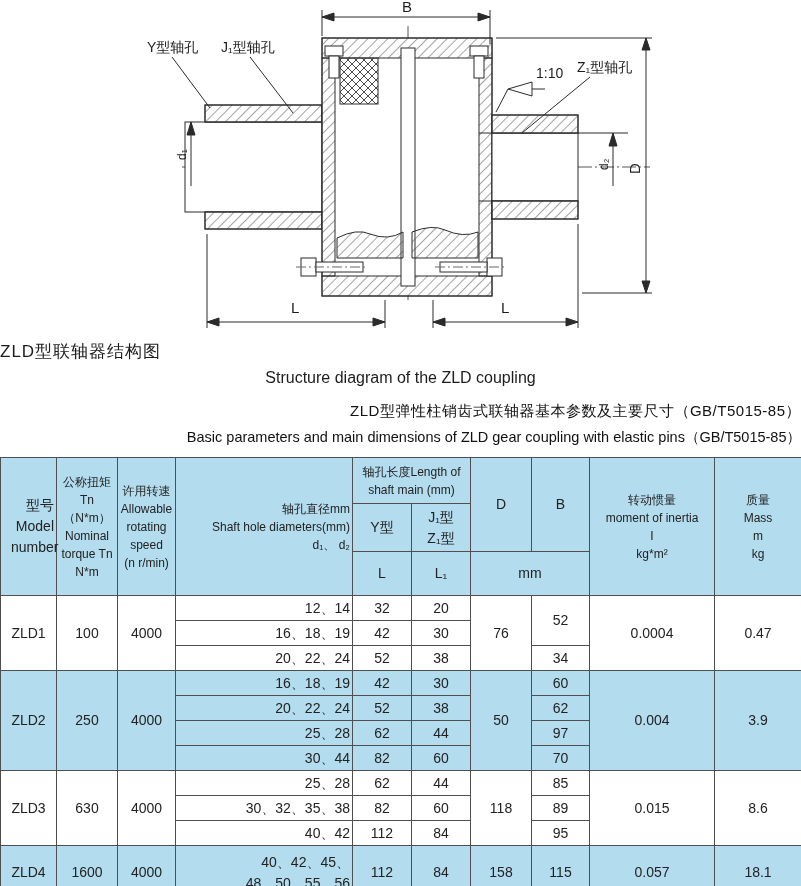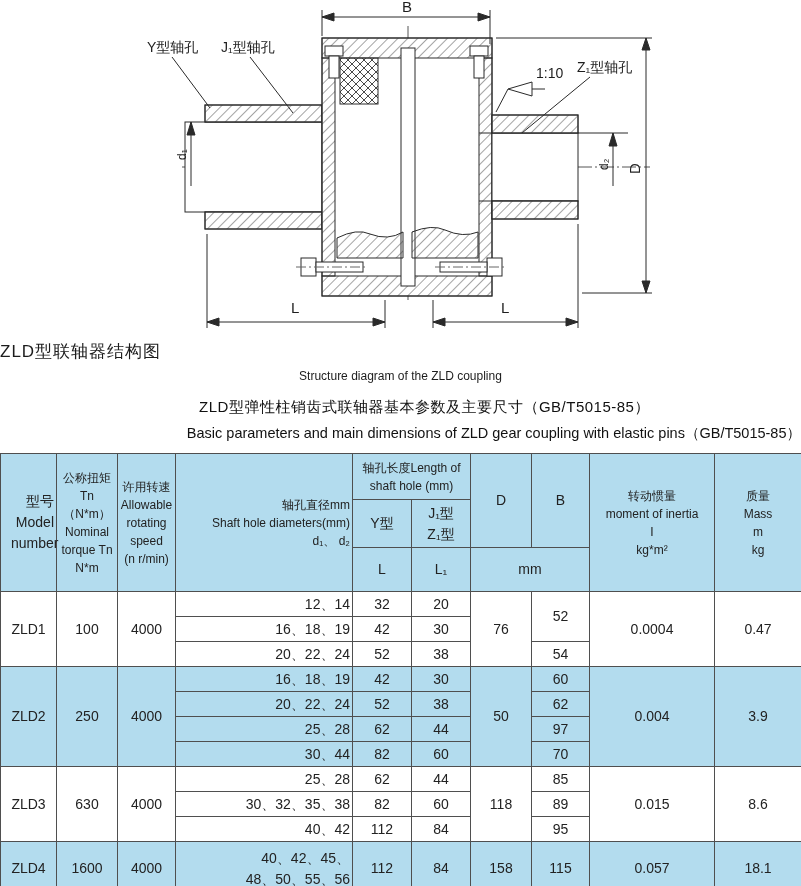--- a/index.html
+++ b/index.html
@@ -1,22 +1,22 @@
 <!DOCTYPE html>
 <html><head>
 <meta charset="utf-8">
 <style>
   * { margin:0; padding:0; box-sizing:border-box; }
   html,body { background:#ffffff; }
   body { width:801px; height:886px; font-family:"Liberation Sans","DejaVu Sans",sans-serif; color:#222; overflow:hidden; }
   .page { width:801px; height:886px; background:#fff; }
 
   .fig-caption-cn { font-size:17px; letter-spacing:1px; margin-top:4px; color:#1c1c1c; }
-  .fig-caption-en { text-align:center; font-size:12px; margin-top:6px; color:#1c1c1c; }
-  .doc-title-cn   { text-align:center; font-size:15px; letter-spacing:0.5px; margin-top:15px; color:#111;padding-left:48px; }
+  .fig-caption-en { text-align:center; font-size:16px; margin-top:6px; color:#1c1c1c; }
+  .doc-title-cn   { text-align:right; font-size:15px; letter-spacing:0.5px; margin-top:15px; color:#111;padding-left:48px; }
   .doc-title-en   { text-align:right; font-size:14.5px; margin-top:7px; color:#111; }
 
   table.params { width:801px; border-collapse:collapse; table-layout:fixed; margin-top:10px; }
   table.params td {
     border:1px solid #4f4f4f;
     text-align:center; vertical-align:middle;
     font-size:14px; line-height:1.45;
     white-space:pre-line; padding:1px 2px;
     color:#222;
   }
@@ -201,21 +201,21 @@
 N*m</td>
           <td rowspan="3" class="hdr blue">许用转速
 Allowable
 rotating
 speed
 (n r/min)</td>
           <td rowspan="3" class="hdr left blue">轴孔直径mm
 Shaft hole diameters(mm)
 d₁、 d₂</td>
           <td colspan="2" class="hdr blue">轴孔长度Length of
-shaft hole (mm)</td>
+shaft main (mm)</td>
           <td rowspan="2" class="big blue">D</td>
           <td rowspan="2" class="big blue">B</td>
           <td rowspan="3" class="hdr blue">转动惯量
 moment of inertia
 I
 kg*m²</td>
           <td rowspan="3" class="hdr blue">质量
 Mass
 m
 kg</td>
@@ -244,21 +244,21 @@
         </tr>
         <tr style="height: 25px;">
           <td class="left white">16、18、19</td>
           <td class=" white">42</td>
           <td class=" white">30</td>
         </tr>
         <tr style="height: 25px;">
           <td class="left white">20、22、24</td>
           <td class=" white">52</td>
           <td class=" white">38</td>
-          <td class=" white">54</td>
+          <td class=" white">34</td>
         </tr>
         <tr style="height: 25px;">
           <td rowspan="4" class=" blue">ZLD2</td>
           <td rowspan="4" class=" blue">250</td>
           <td rowspan="4" class=" blue">4000</td>
           <td class="left blue">16、18、19</td>
           <td class=" blue">42</td>
           <td class=" blue">30</td>
           <td rowspan="4" class=" blue">50</td>
           <td class=" blue">60</td>

